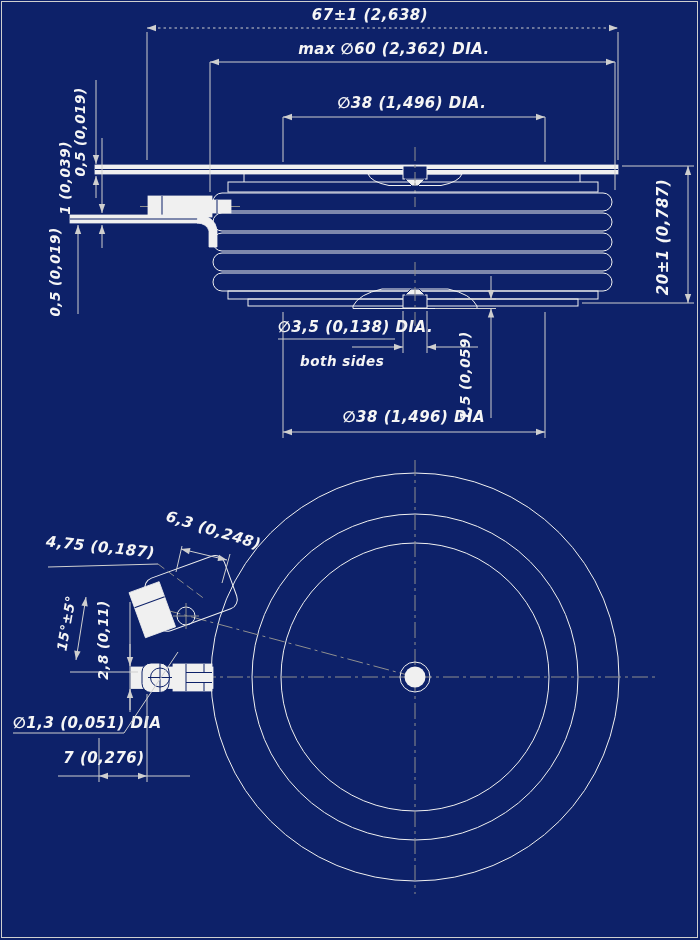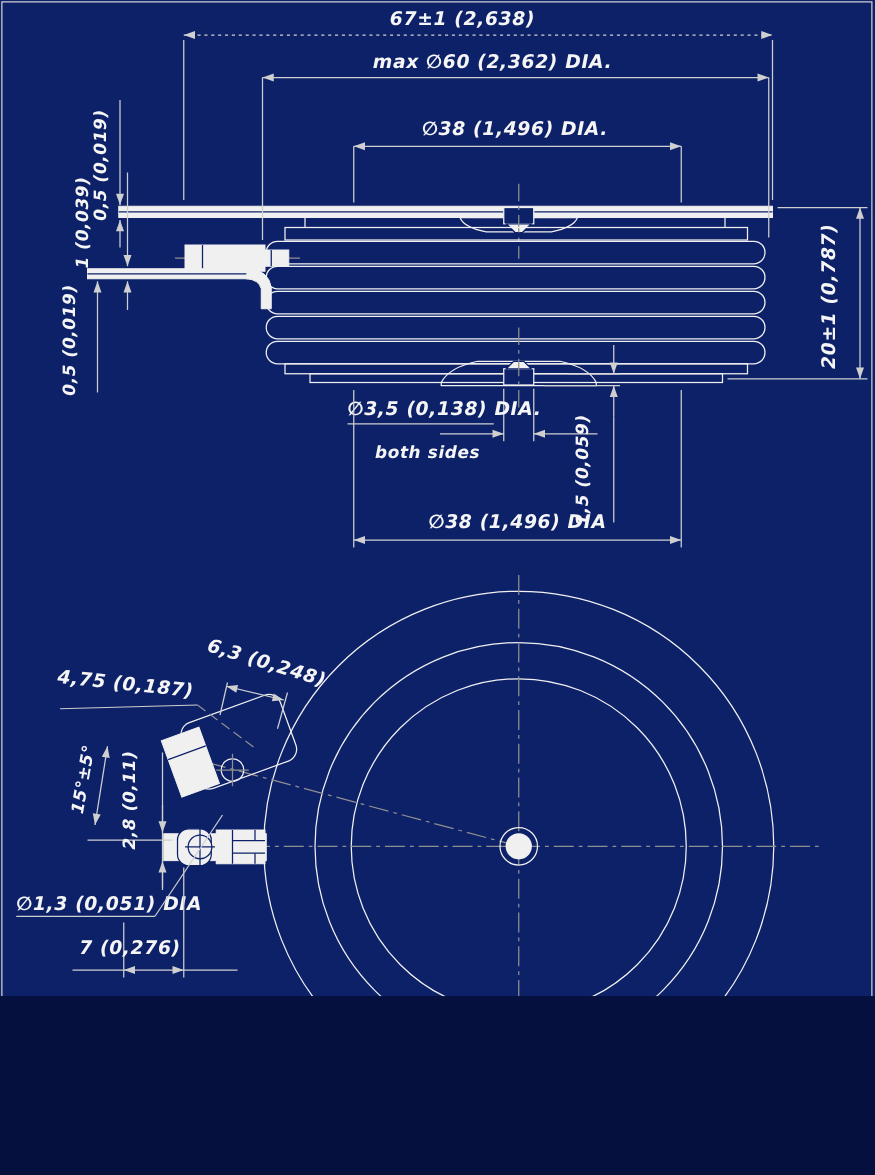--- a/index.html
+++ b/index.html
@@ -1,20 +1,20 @@
 <!DOCTYPE html>
 <html style="--background: #0d2169; --line: #f0f0f0; --dim_line: #cfcfcf; --centerline: #8f8f8f; --text: #f5f5f5;"><head>
 <meta charset="utf-8">
 <style>
   :root{
     --background:#0d2169; --line:#f0f0f0; --dim_line:#cfcfcf;
     --centerline:#8f8f8f; --text:#f5f5f5;
   }
   html,body{margin:0;padding:0;background:#05103f;}
-  #stage{width:700px;height:797px;background:var(--background);position:relative;overflow:hidden;}
+  #stage{width:700px;height:940px;background:var(--background);position:relative;overflow:hidden;}
   svg{display:block;}
   .obj{stroke:var(--line);stroke-width:1.2;fill:none;}
   .thin{stroke-width:1;}
   .fillw{fill:var(--line);stroke:var(--line);stroke-width:0.8;}
   .dark{stroke:var(--background);stroke-width:1;fill:none;}
   .dim{stroke:var(--dim_line);stroke-width:1;fill:none;}
   .cl{stroke:var(--centerline);stroke-width:1;fill:none;}
   text{
     font-family:"DejaVu Sans",sans-serif;
     font-style:italic; font-weight:bold;

